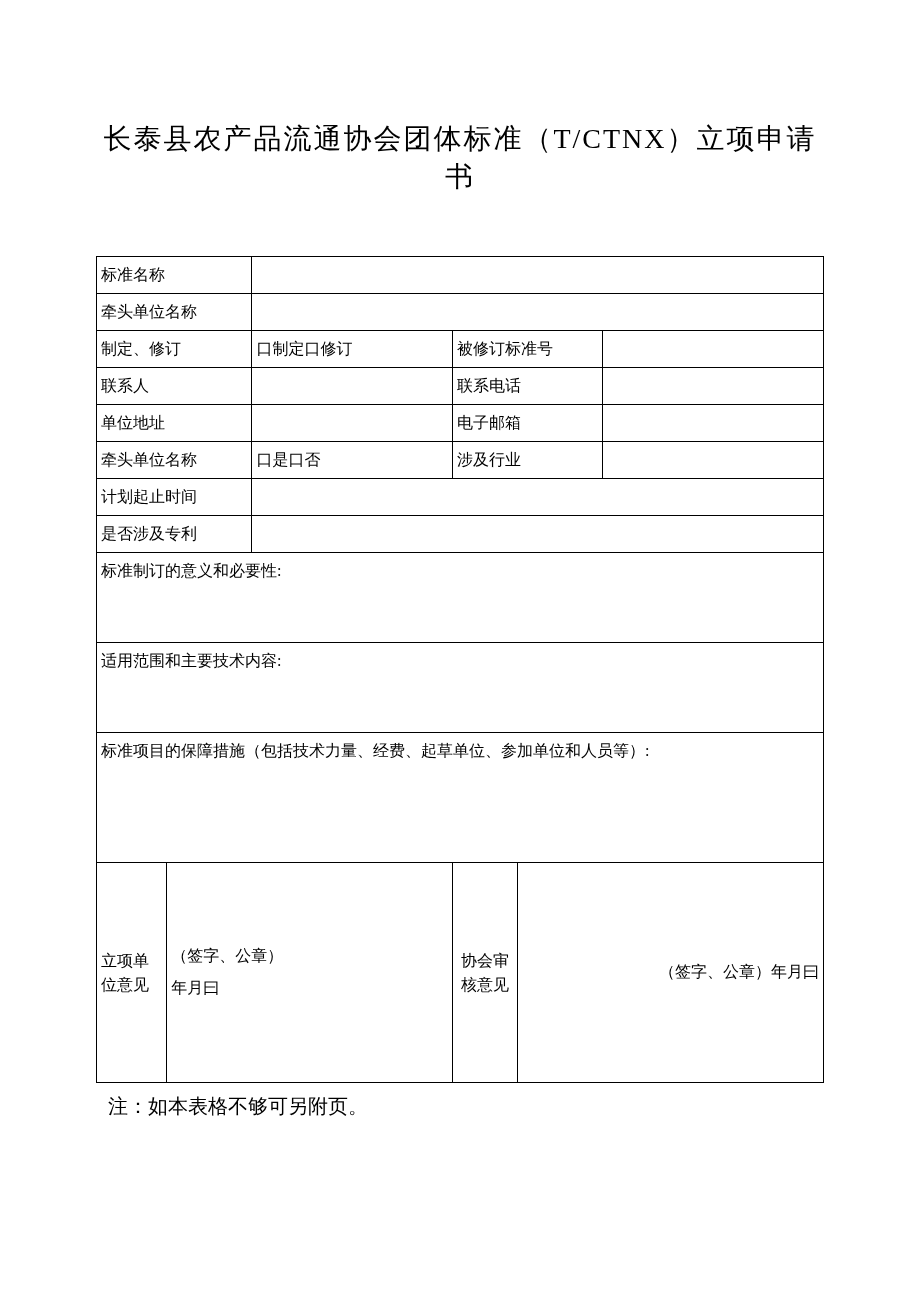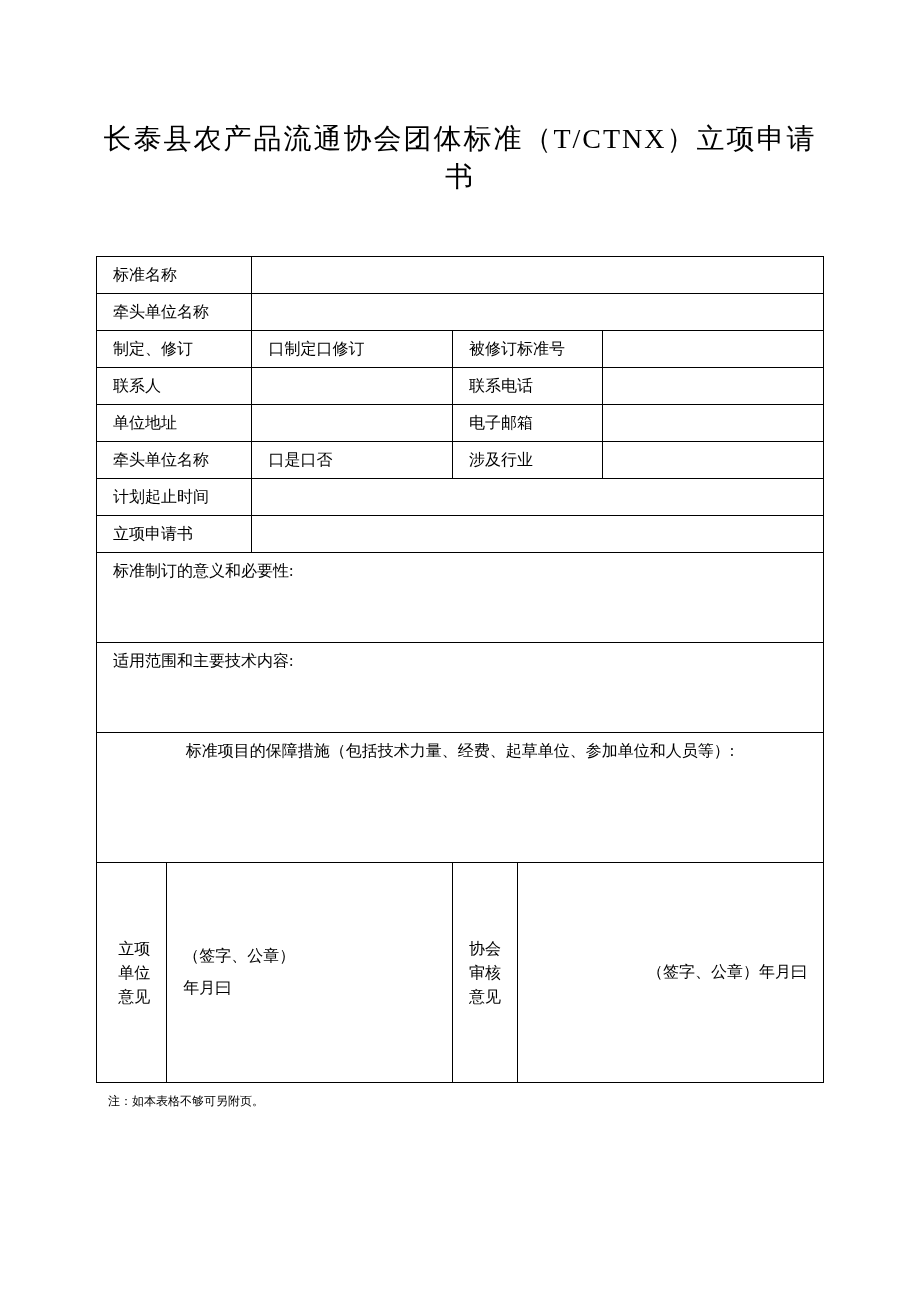--- a/index.html
+++ b/index.html
@@ -21,40 +21,39 @@
       margin-bottom: 60px;
       font-weight: normal;
     }
     table {
       width: 100%;
       border-collapse: collapse;
       table-layout: fixed;
     }
     td {
       border: 1px solid #000;
-      padding: 6px 16px;
+      padding: 6px 4px;
       font-size: 16px;
       vertical-align: top;
       line-height: 1.5;
     }
     .section {
       height: 90px;
       vertical-align: top;
     }
     .section-tall {
       height: 130px;
       vertical-align: top;
-      text-align: center;
     }
     .opinion-row td {
       vertical-align: middle;
     }
     .opinion-label {
       width: 60px;
-      text-align: right;
+      text-align: left;
       vertical-align: middle;
       height: 220px;
     }
     .opinion-body {
       vertical-align: bottom;
       text-align: left;
       padding-bottom: 8px;
       line-height: 2;
     }
     .opinion-body2 {
@@ -62,21 +61,21 @@
       text-align: right;
       padding-bottom: 8px;
       line-height: 2;
     }
     .opinion-narrow {
       width: 60px;
       text-align: center;
       vertical-align: middle;
     }
     .footnote {
-      font-size: 12px;
+      font-size: 20px;
       padding: 10px 0 0 12px;
     }
     .sq {
       font-family: Liberation Sans, sans-serif;
     }
   </style>
 </head>
 <body>
 
 <h1 class="title">长泰县农产品流通协会团体标准（T/CTNX）立项申请书</h1>
@@ -130,21 +129,21 @@
     <td colspan="2">涉及行业</td>
     <td></td>
   </tr>
 
   <tr>
     <td colspan="2">计划起止时间</td>
     <td colspan="5"></td>
   </tr>
 
   <tr>
-    <td colspan="2">立项申请书</td>
+    <td colspan="2">是否涉及专利</td>
     <td colspan="5"></td>
   </tr>
 
   <tr>
     <td colspan="7" class="section">标准制订的意义和必要性:</td>
   </tr>
 
   <tr>
     <td colspan="7" class="section">适用范围和主要技术内容:</td>
   </tr>

